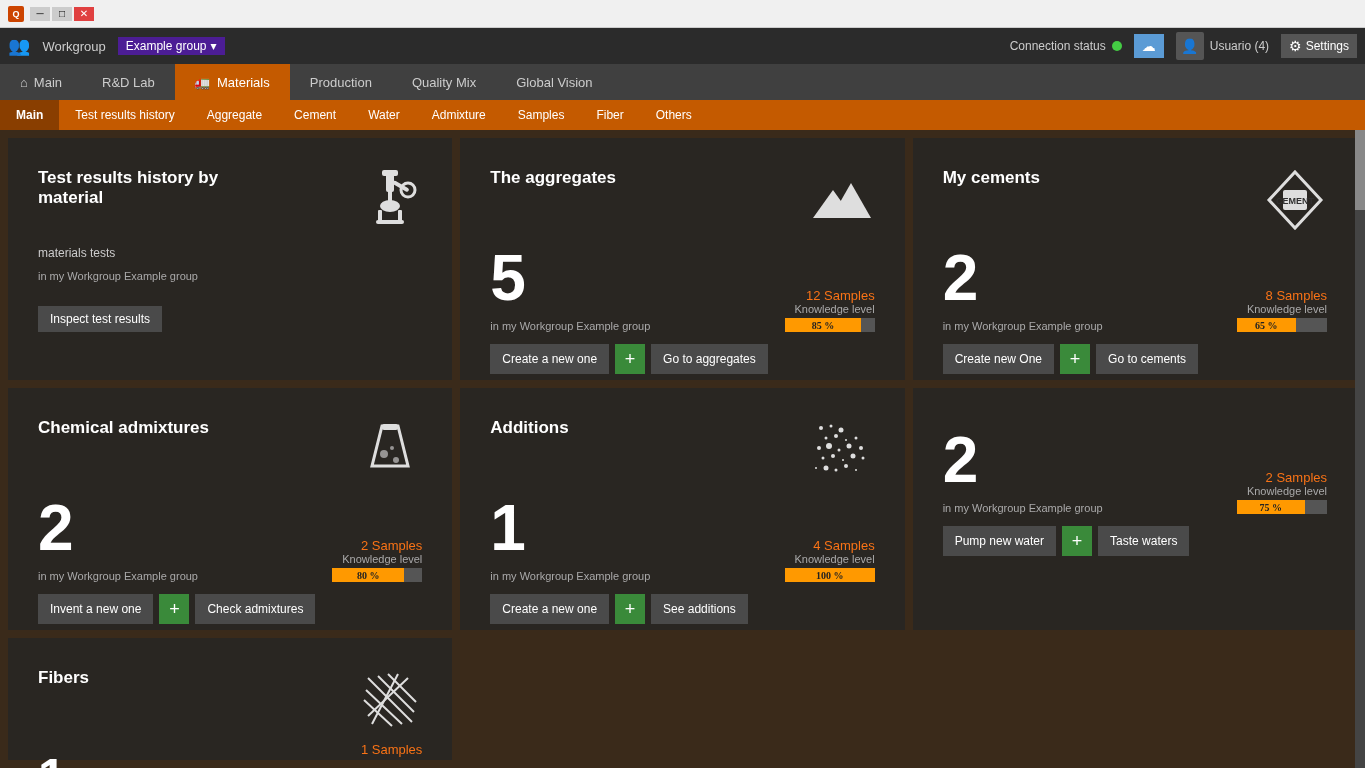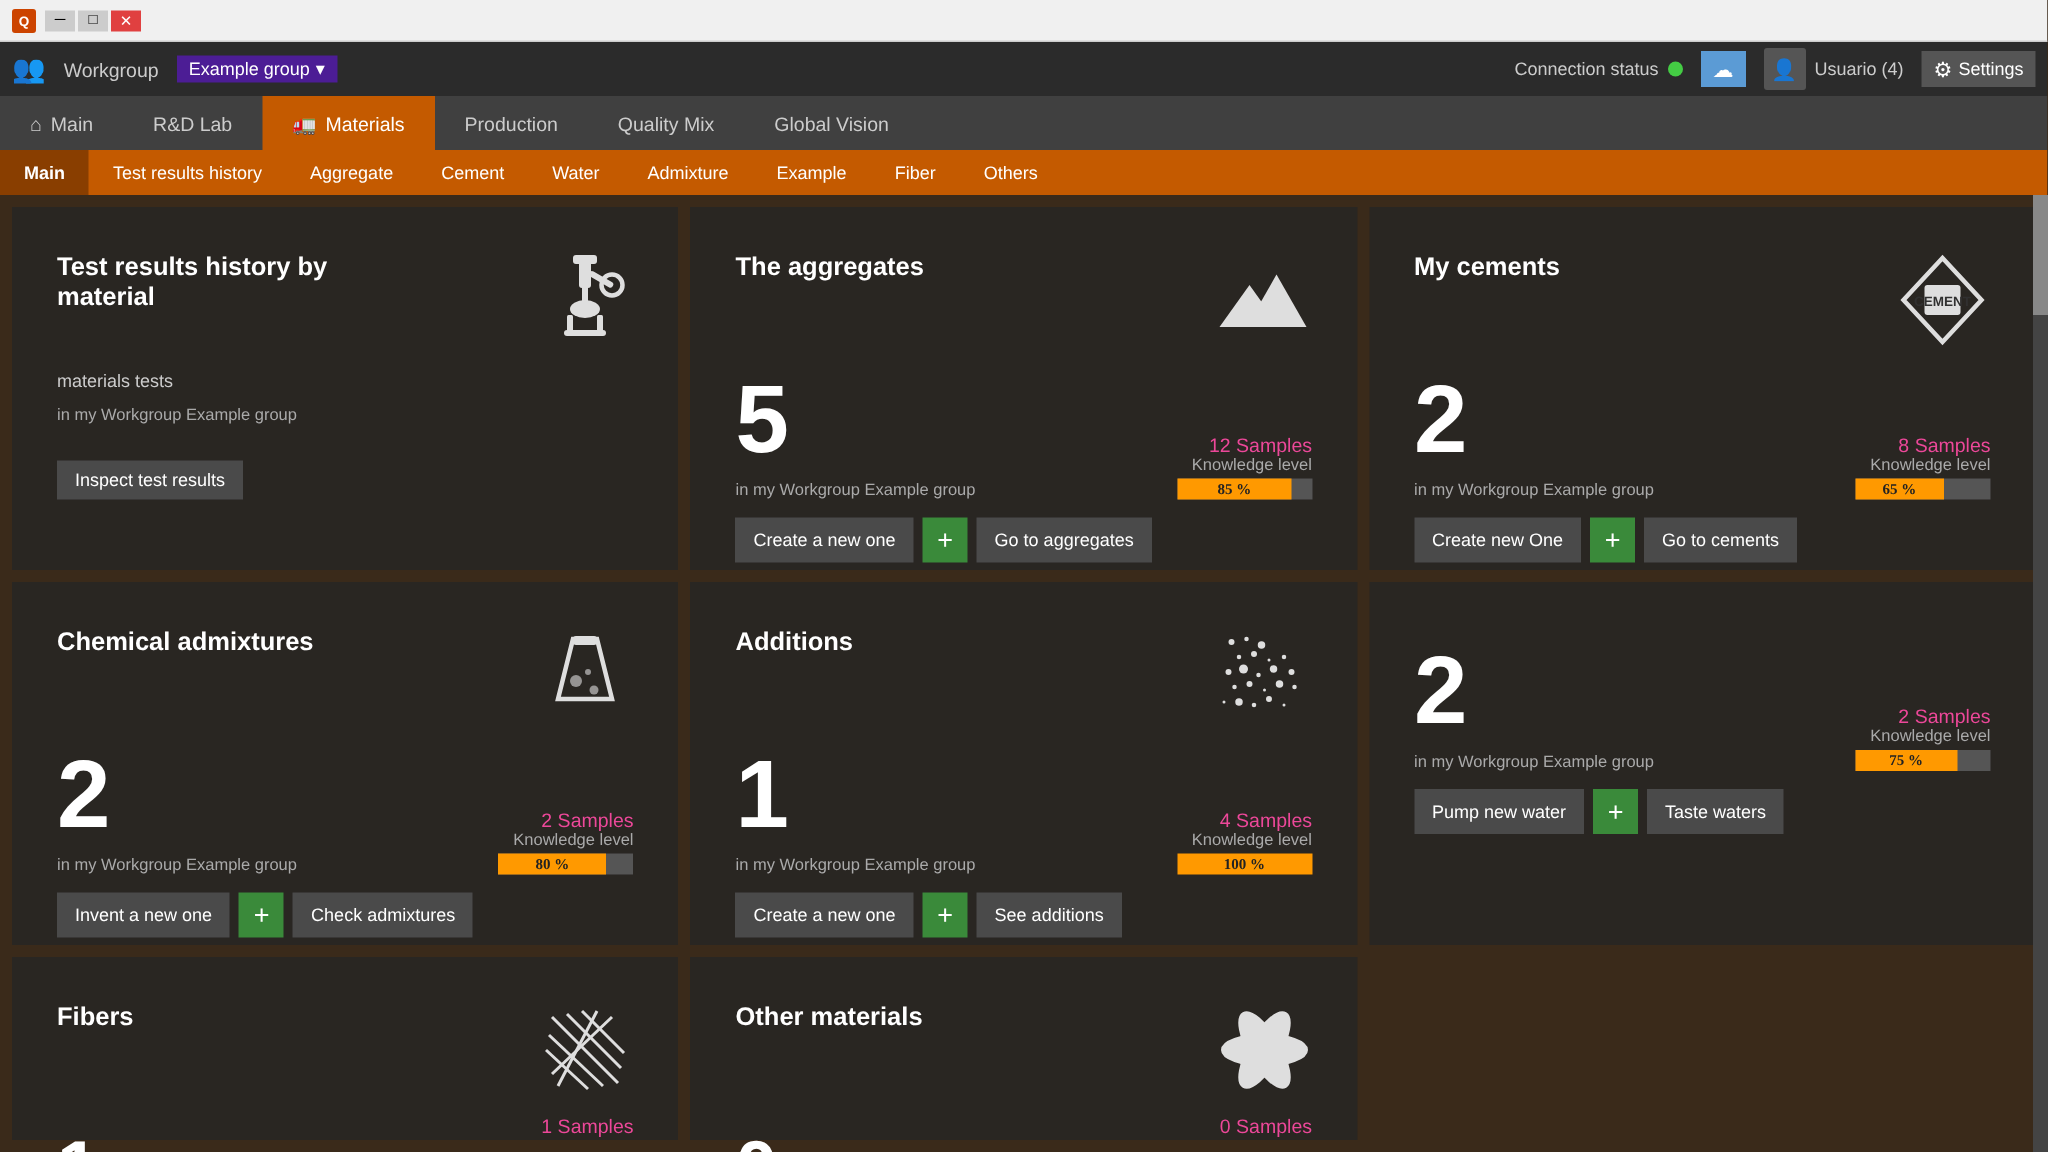--- a/index.html
+++ b/index.html
@@ -107,21 +107,21 @@
     .card-header { display: flex; justify-content: space-between; align-items: flex-start; }
     .card-title { font-size: 17px; font-weight: bold; color: white; max-width: 200px; line-height: 1.2; }
     .card-icon { opacity: 0.85; }
     .card-icon svg { width: 64px; height: 64px; fill: white; }
 
     .card-big-number { font-size: 64px; font-weight: bold; color: white; line-height: 1; margin-top: 10px; }
     .card-sub { font-size: 12px; color: #ccc; }
     .card-workgroup { font-size: 11px; color: #aaa; margin-top: 10px; }
 
     .samples-area { text-align: right; }
-    .samples-count { font-size: 13px; color: #ec4899; }
+    .samples-count { font-size: 13px; color: #f97316; }
     .knowledge-label { font-size: 11px; color: #aaa; }
     .knowledge-bar-bg { background: #555; height: 14px; width: 90px; margin-top: 3px; }
     .knowledge-bar { background: #f90; height: 14px; display: flex; align-items: center; justify-content: center; font-size: 10px; color: #222; font-weight: bold; font-family: Liberation Serif, serif; }
 
     .card-actions { display: flex; gap: 6px; margin-top: 12px; flex-wrap: wrap; }
     .btn-dark { background: #4a4a4a; color: white; border: none; padding: 6px 12px; font-size: 12px; cursor: pointer; white-space: nowrap; }
     .btn-green { background: #3a8a3a; color: white; border: none; width: 30px; height: 30px; font-size: 18px; cursor: pointer; display: flex; align-items: center; justify-content: center; }
 
     .scrollbar-track {
       position: absolute;
@@ -210,21 +210,21 @@
   <div class="sub-item">
       <span>Cement</span>
     </div>
   <div class="sub-item">
       <span>Water</span>
     </div>
   <div class="sub-item">
       <span>Admixture</span>
     </div>
   <div class="sub-item">
-      <span>Example</span>
+      <span>Samples</span>
     </div>
   <div class="sub-item">
       <span>Fiber</span>
     </div>
   <div class="sub-item">
       <span>Others</span>
     </div>
 </div>
 
 <div id="content">
@@ -442,37 +442,18 @@
       </div>
     </div>
     <div style="display:flex; justify-content:space-between; align-items: flex-start; margin-top:6px;">
       <span class="card-big-number" style="font-size:50px;">1</span>
       <div class="samples-area">
         <div class="samples-count">1 Samples</div>
       </div>
     </div>
   </div>
 
-  <div class="card partial">
-    <div class="card-header">
-      <div class="card-title">Other materials</div>
-      <div class="card-icon">
-        <svg viewBox="0 0 64 64" fill="none" stroke="white" stroke-width="2" xmlns="http://www.w3.org/2000/svg">
-          <circle cx="32" cy="32" r="4" fill="white"></circle>
-          <ellipse cx="32" cy="32" rx="28" ry="10"></ellipse>
-          <ellipse cx="32" cy="32" rx="28" ry="10" transform="rotate(60 32 32)"></ellipse>
-          <ellipse cx="32" cy="32" rx="28" ry="10" transform="rotate(120 32 32)"></ellipse>
-        </svg>
-      </div>
-    </div>
-    <div style="display:flex; justify-content:space-between; align-items: flex-start; margin-top:6px;">
-      <span class="card-big-number" style="font-size:50px;">0</span>
-      <div class="samples-area">
-        <div class="samples-count">0 Samples</div>
-      </div>
-    </div>
-  </div>
 
 </div>
 
 <div class="scrollbar-track" style="position:fixed; right:0; top:130px; bottom:0; width:10px; background:#444; z-index:10;">
   <div class="scrollbar-thumb" style="background:#888; width:10px; height:80px; position:absolute; top:0;"></div>
 </div>
 
 </body></html>

